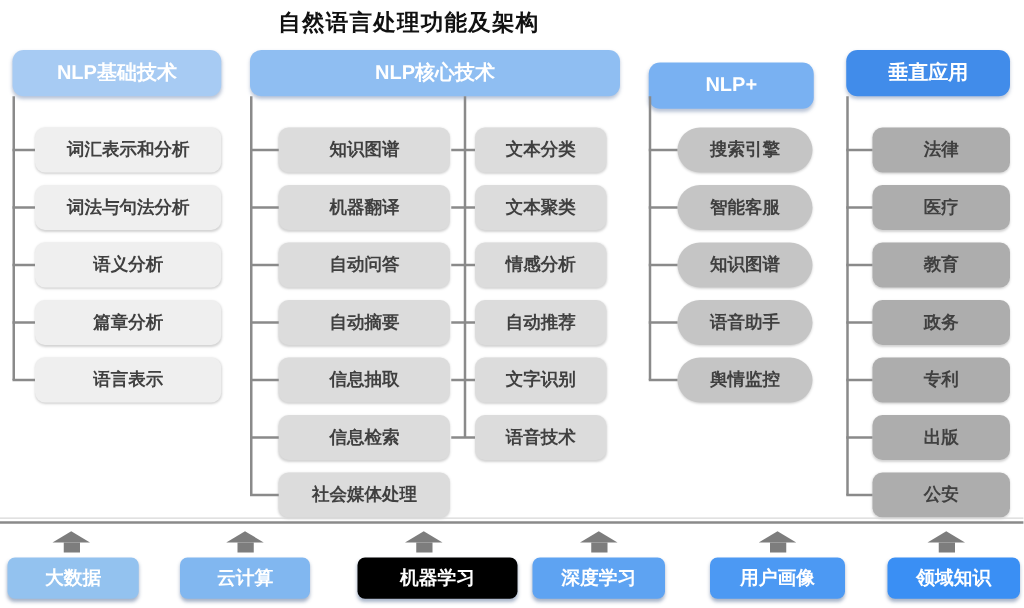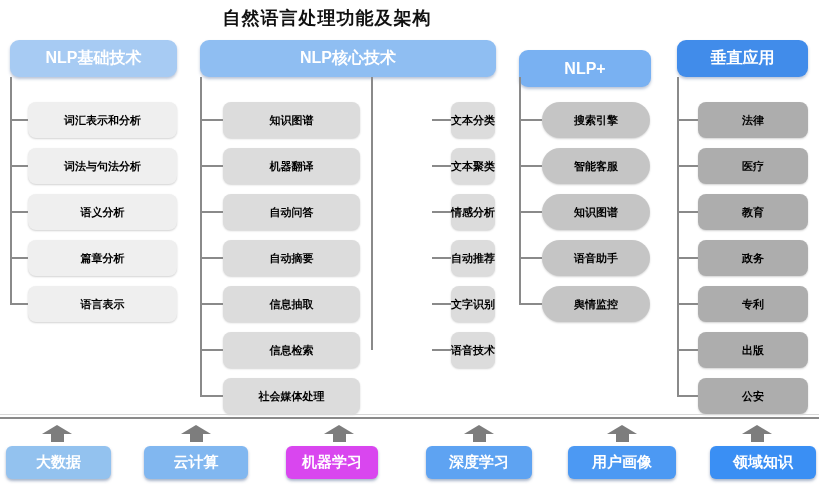--- a/index.html
+++ b/index.html
@@ -26,27 +26,27 @@
   .vline{position:absolute;top:77px;width:2px;background:#8a8a8a;}
   #vl-basic     {left:10px; height:227px;}
   #vl-core-left {left:200px;height:319px;}
   #vl-core-mid  {left:371px;height:273px;}
   #vl-plus      {left:519px;height:227px;}
   #vl-vert      {left:677px;height:319px;}
   
   .items{position:absolute;top:102px;display:flex;flex-direction:column;gap:10px;}
   #stack-basic     {left:28px; width:149px;--tick:18px;}
   #stack-core-left {left:223px;width:137px;--tick:23px;}
-  #stack-core-right{left:390px;width:105px;align-items:flex-end;--tick:19px;}
+  #stack-core-right{left:380px;width:105px;--tick:19px;}
   #stack-plus      {left:542px;width:108px;--tick:23px;}
   #stack-vert      {left:698px;width:110px;--tick:21px;}
   .item{
     position:relative;height:36px;border-radius:8px;
     display:flex;align-items:center;justify-content:center;
-    font-size:11px;font-weight:bold;color:#000000;
+    font-size:14px;font-weight:bold;color:#404040;
     box-shadow:0 1px 2px rgba(0,0,0,0.18);
   }
   .item::before{ 
     content:"";position:absolute;right:100%;top:50%;margin-top:-1px;
     width:var(--tick,20px);height:2px;background:#8a8a8a;
   }
   .bg-basic{background:#efefef;}
   .bg-core {background:#dcdcdc;}
   .bg-plus {background:#c5c5c5;border-radius:18px;}
   .bg-vert {background:#adadad;}
@@ -153,18 +153,18 @@
       <div class="tri"></div>
       <div class="stem"></div>
     </div>
   <div class="arrow" style="left:742px">
       <div class="tri"></div>
       <div class="stem"></div>
     </div>
 
   <div class="fbox" style="left:6px;  width:105px;background:#93c2ef">大数据</div>
   <div class="fbox" style="left:144px;width:104px;background:#81b7f0">云计算</div>
-  <div class="fbox" style="left:286px;width:92px;background:#d946ef">机器学习</div>
+  <div class="fbox" style="left:286px;width:128px;background:#000000">机器学习</div>
   <div class="fbox" style="left:426px;width:106px;background:#5ea3f2">深度学习</div>
   <div class="fbox" style="left:568px;width:108px;background:#4c99f3">用户画像</div>
   <div class="fbox" style="left:710px;width:106px;background:#3a8ff4">领域知识</div>
 
 </div>
 
 </body></html>

